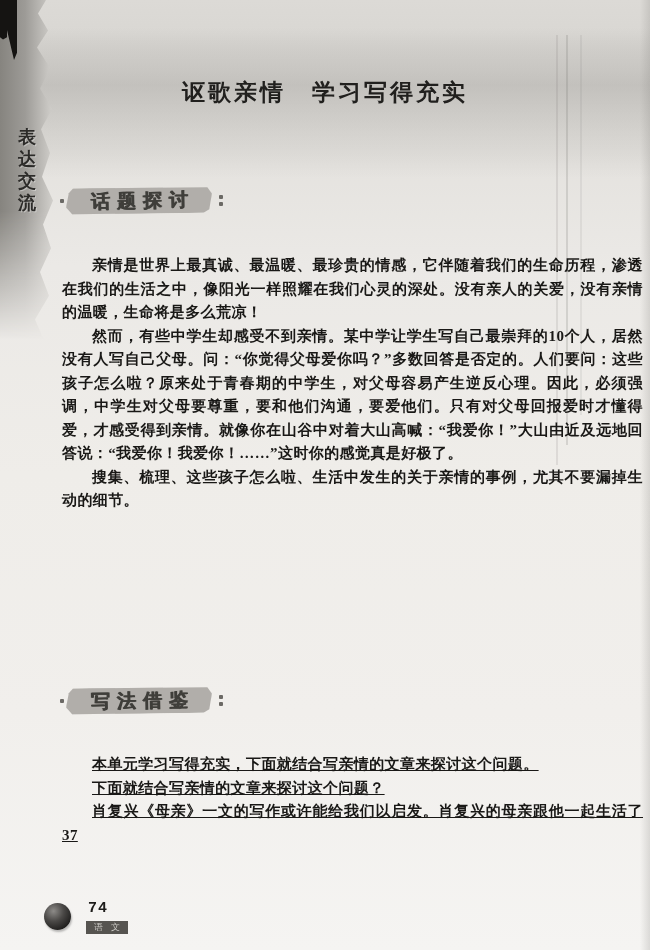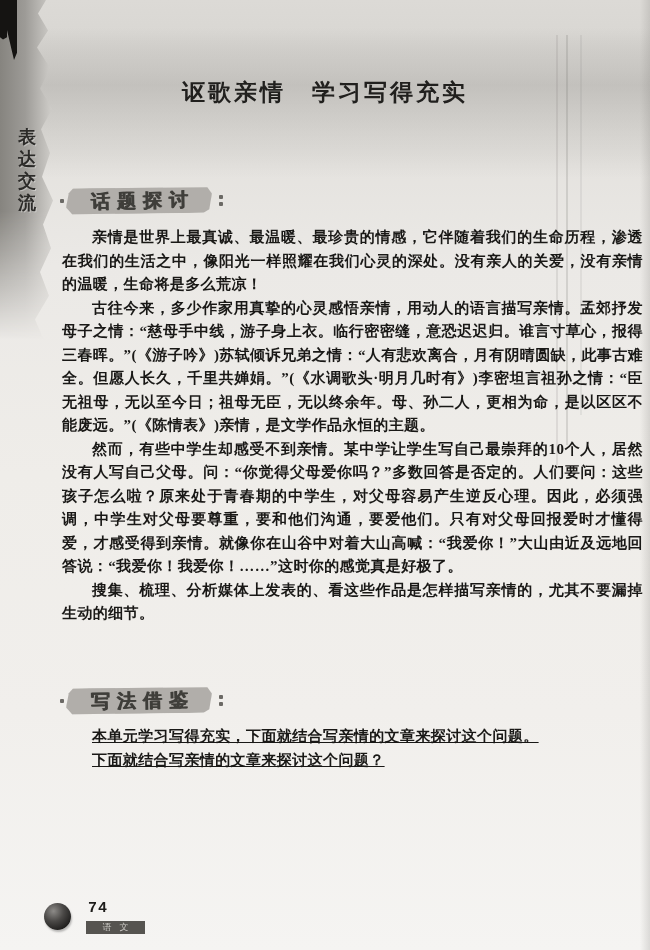--- a/index.html
+++ b/index.html
@@ -72,39 +72,40 @@
   .dot-b{left:219px;top:195px;box-shadow:0 7px 0 #6b6965;}
   .dot-c{left:60px;top:699px;}
   .dot-d{left:219px;top:695px;box-shadow:0 7px 0 #6b6965;}
   
   .bodytext{
     position:absolute;left:62px;width:581px;
     font-size:15px;line-height:23.5px;
     color:#191816;font-weight:600;
     text-align:justify;
     letter-spacing:0.4px;
+    margin-top:28px;
   }
   .sec1{top:226px;}
   .sec2{top:725px;text-decoration:underline;}
   .bodytext p{margin:0;text-indent:2em;}
   
   .page-marker{
     position:absolute;left:44px;top:903px;width:27px;height:27px;border-radius:50%;
     background:radial-gradient(circle at 35% 30%,#8d8b88 0%,#4a4846 40%,#161514 85%);
     box-shadow:1px 2px 2px rgba(0,0,0,0.25);
   }
   .footer-rule{position:absolute;left:80px;top:894px;width:2px;height:54px;background:#38373
 5;}
   .page-number{
     position:absolute;left:88px;top:900px;
     font-family:Liberation Mono, monospace;
     font-size:15px;font-weight:bold;color:#1d1c1a;letter-spacing:1px;
   }
   .subject-badge{
-    position:absolute;left:86px;top:921px;width:59px;height:13px;
+    position:absolute;left:86px;top:921px;width:42px;height:13px;
     background:#565450;color:#c9c7c3;
     font-family:"Liberation Sans", sans-serif;
     font-size:9px;line-height:13px;text-align:center;letter-spacing:8px;text-indent:8px;
   }
 </style>
 </head>
 <body>
 
 <div class="page">
 
@@ -122,34 +123,34 @@
   <h1 class="page-title">讴歌亲情　学习写得充实</h1>
 
   <div class="stamp stamp1">
     <span class="stamp-text">话题探讨</span>
   </div>
   <div class="stamp-dot dot-a"></div>
   <div class="stamp-dot dot-b"></div>
 
   <div class="bodytext sec1">
     <p>亲情是世界上最真诚、最温暖、最珍贵的情感，它伴随着我们的生命历程，渗透在我们的生活之中，像阳光一样照耀在我们心灵的深处。没有亲人的关爱，没有亲情的温暖，生命将是多么荒凉！</p>
-    <p>古往今来，多少作家用真挚的心灵感悟亲情，用动人的语言描写亲情。孟郊抒发母子之情：“慈母手中线，游子身上衣。临行密密缝，意恐迟迟归。谁言寸草心，报得三春晖。”(《游子吟》)苏轼倾诉兄弟之情：“人有悲欢离合，月有阴晴圆缺，此事古难全。但愿人长久，千里共婵娟。”(《水调歌头·明月几时有》)李密坦言祖孙之情：“臣无祖母，无以至今日；祖母无臣，无以终余年。母、孙二人，更相为命，是以区区不能废远。”(《陈情表》)亲情，是文学作品永恒的主题。</p>
     <p>然而，有些中学生却感受不到亲情。某中学让学生写自己最崇拜的10个人，居然没有人写自己父母。问：“你觉得父母爱你吗？”多数回答是否定的。人们要问：这些孩子怎么啦？原来处于青春期的中学生，对父母容易产生逆反心理。因此，必须强调，中学生对父母要尊重，要和他们沟通，要爱他们。只有对父母回报爱时才懂得爱，才感受得到亲情。就像你在山谷中对着大山高喊：“我爱你！”大山由近及远地回答说：“我爱你！我爱你！……”这时你的感觉真是好极了。</p>
-    <p>搜集、梳理、分析媒体上发表的、看这些作品是怎样描写亲情的，尤其不要漏掉生动的细节。</p>
+    <p>搜集、梳理、这些孩子怎么啦、生活中发生的关于亲情的事例，尤其不要漏掉生动的细节。</p>
   </div>
 
   <div class="stamp stamp2">
     <span class="stamp-text">写法借鉴</span>
   </div>
   <div class="stamp-dot dot-c"></div>
   <div class="stamp-dot dot-d"></div>
 
   <div class="bodytext sec2">
     <p>本单元学习写得充实，下面就结合写亲情的文章来探讨这个问题。</p>
     <p>下面就结合写亲情的文章来探讨这个问题？</p>
+    <p>肖复兴《母亲》一文的写作或许能给我们以启发。肖复兴的母亲跟他一起生活了37</p>
   </div>
 
   <div class="page-marker"></div>
   <div class="footer-rule"></div>
   <div class="page-number">74</div>
   <div class="subject-badge">语文</div>
 
 </div>
 
 </body></html>

